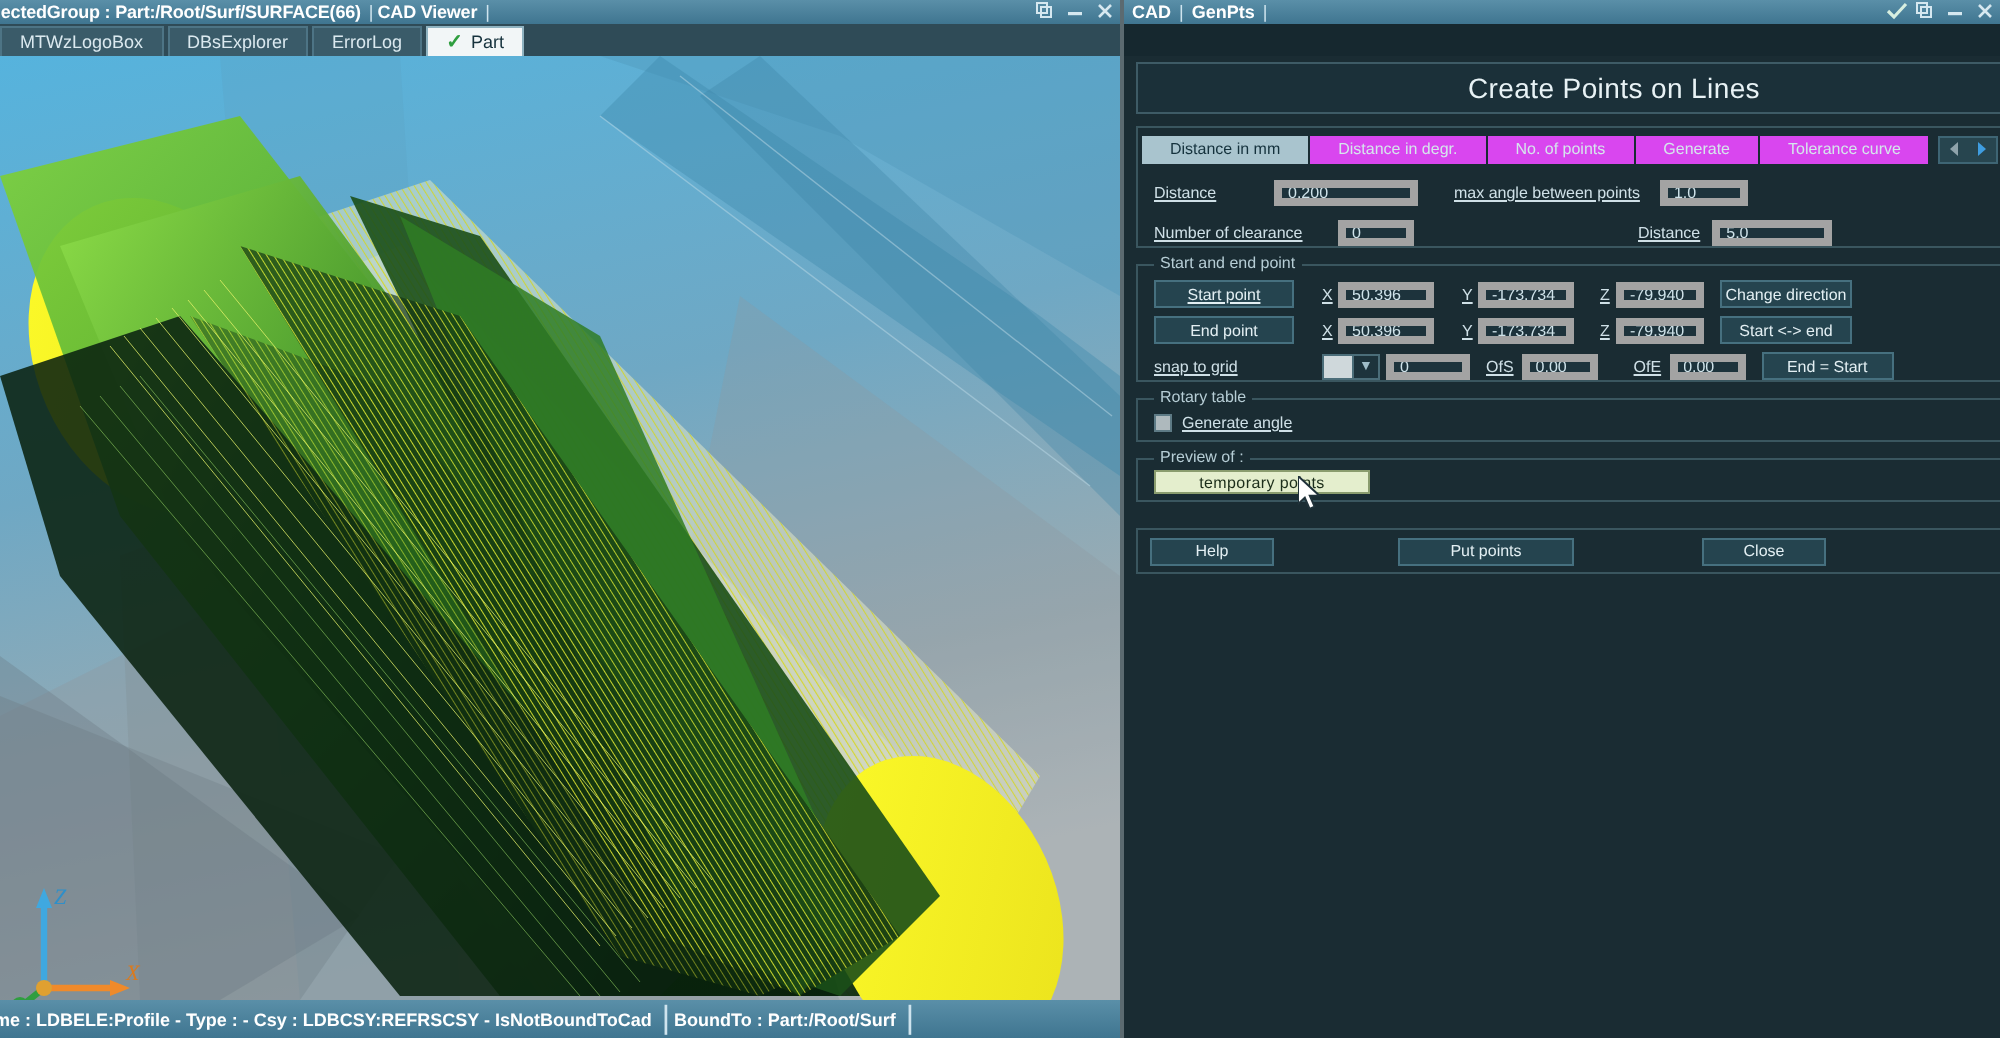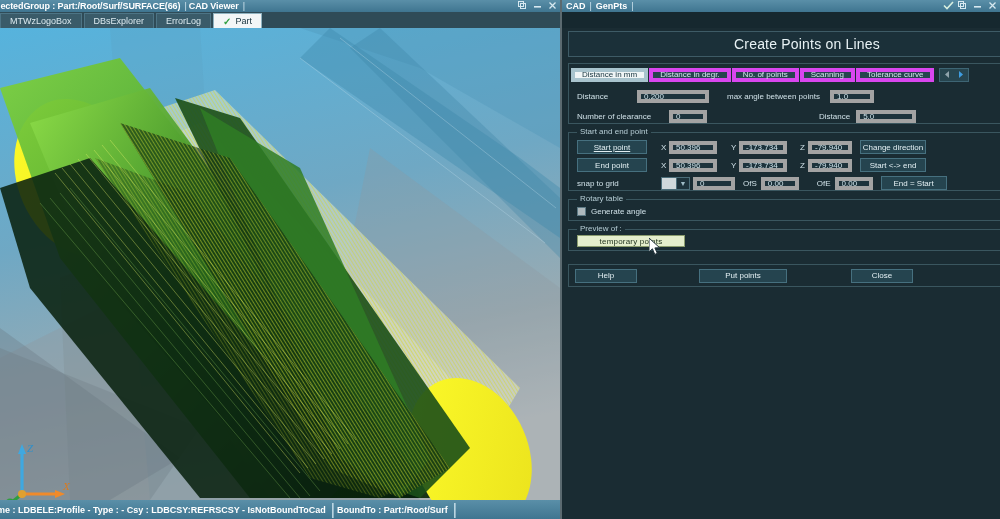--- a/index.html
+++ b/index.html
@@ -118,32 +118,32 @@
   }
 
   
   .modestrip {
     display: flex; align-items: center; height: 15px;
     margin: 3px 2px 0 2px;
   }
   .mtab {
     height: 14px; padding: 0 7px; display: flex; align-items: center;
     font-size: 8px; color: #d5e6ec; background: #27454f;
-    border: 4px solid #d946ef; margin-right: 1px; white-space: nowrap;
+    border: 7px solid #d946ef; margin-right: 1px; white-space: nowrap;
     cursor: pointer;
   }
   .mtab.active { background: #f0f5f6; color: #15323d; border-color: #a9c4ce; }
   .arrowbox {
     display: flex; align-items: center; gap: 2px; margin-left: 4px;
     height: 14px; padding: 0 2px; border: 1px solid #3e6574; background:#27454f;
   }
   .arrowbtn { width: 11px; height: 11px; display:flex; align-items:center; justify-content:center; cursor:pointer; }
 
   .fieldrow { display: flex; align-items: center; }
-  .lbl { font-size: 8px; color: #cfe0e7; white-space: nowrap; }
+  .lbl { font-size: 8px; color: #cfe0e7; white-space: nowrap; text-decoration: underline; }
   .inp {
     background: #1d333c; border: 4px solid #a3a3a3; color: #cfe3ea;
     font-size: 8px; font-family: "Liberation Sans", sans-serif;
     height: 13px; line-height: 11px; padding: 0 3px;
     outline: none;
   }
   .btn {
     background: #25444f; border: 1px solid #46707f; color: #e3eff3;
     font-size: 8px; font-family: "Liberation Sans", sans-serif;
     height: 14px; display: flex; align-items: center; justify-content: center;
@@ -386,21 +386,21 @@
           <div class="mtab active">
             <span>Distance in mm</span>
           </div>
           <div class="mtab">
             <span>Distance in degr.</span>
           </div>
           <div class="mtab">
             <span>No. of points</span>
           </div>
           <div class="mtab">
-            <span>Scanning</span>
+            <span>Generate</span>
           </div>
           <div class="mtab">
             <span>Tolerance curve</span>
           </div>
           <div class="arrowbox">
             <div class="arrowbtn">
               <svg width="9" height="9" viewBox="0 0 9 9">
                   <polygon points="6,1 2,4.5 6,8" fill="#8fa3ab"></polygon>
                 </svg>
             </div>

